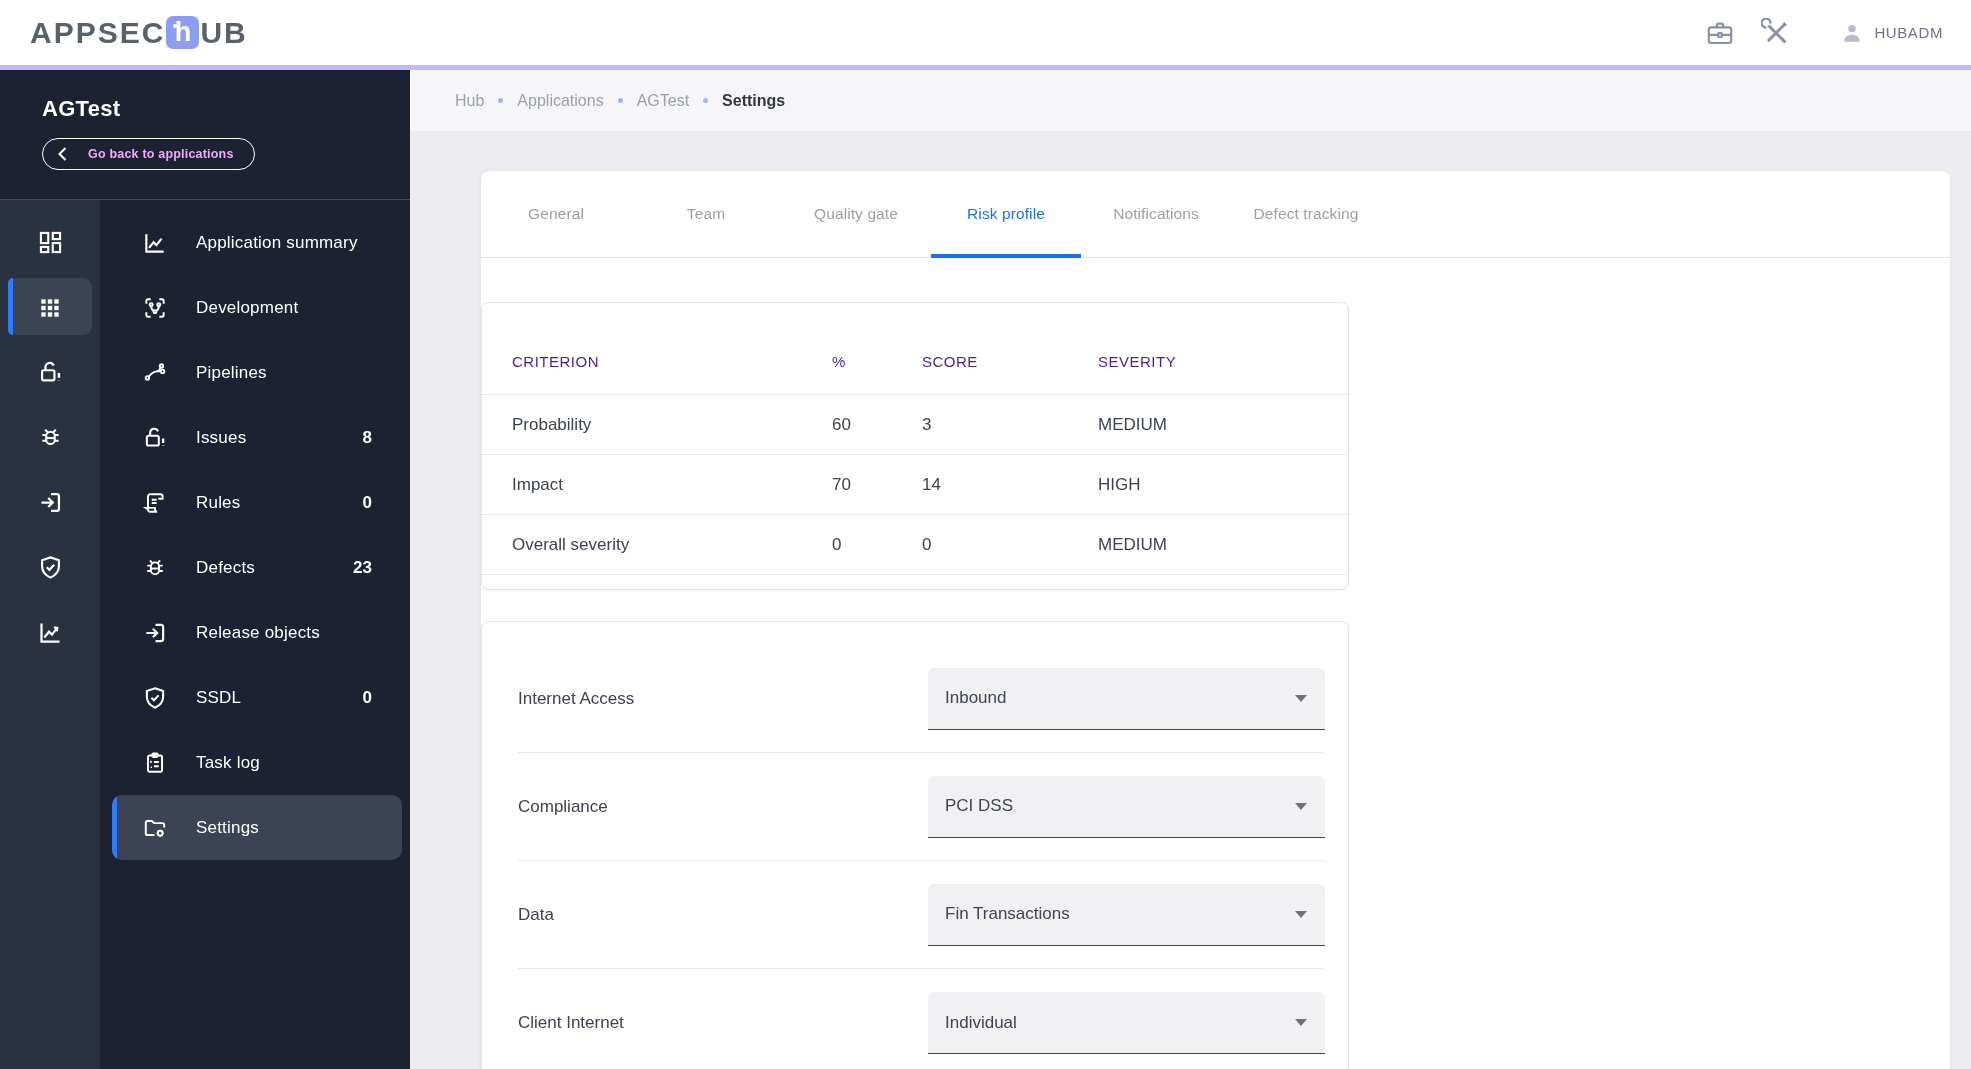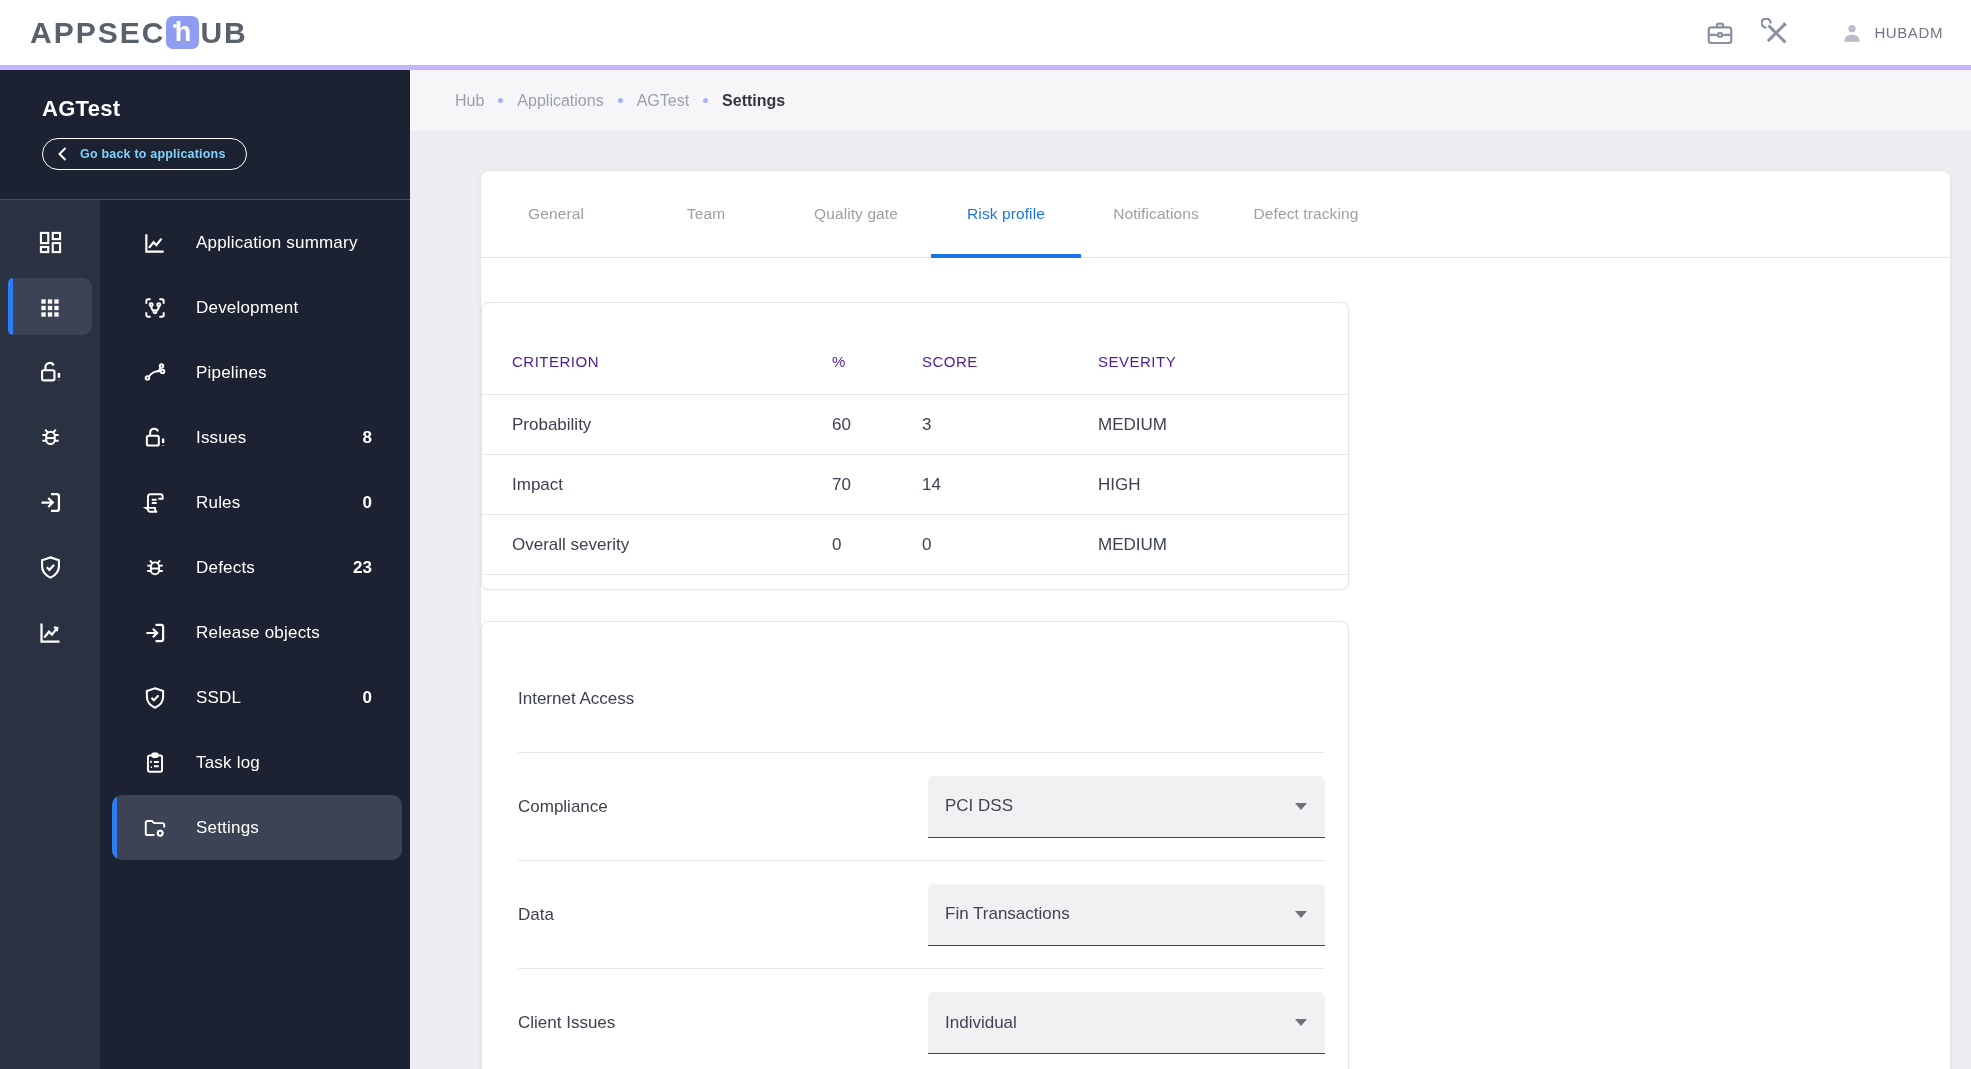--- a/index.html
+++ b/index.html
@@ -16,21 +16,21 @@
   .user-chip svg { color:#b9bdc8; }
   .user-name { font-size:15px; color:#6f7482; letter-spacing:0.6px; margin-left:9px; }
 
   
   .shell { display:flex; height:999px; }
 
   
   .sidebar { width:410px; background:#1c2231; display:flex; flex-direction:column; flex-shrink:0; }
   .sidebar-header { height:130px; padding:26px 0 0 42px; border-bottom:1px solid #474d5b; }
   .app-name { color:#fff; font-size:22px; font-weight:700; letter-spacing:0.3px; }
-  .back-btn { margin-top:16px; display:inline-flex; align-items:center; gap:12px; border:1.5px solid #fff; border-radius:17px; height:32px; padding:0 20px 0 14px; color:#7dd3fc; font-size:12.5px; font-weight:700; letter-spacing:0.2px; cursor:pointer; background:transparent; }
+  .back-btn { margin-top:16px; display:inline-flex; align-items:center; gap:20px; border:1.5px solid #fff; border-radius:17px; height:32px; padding:0 20px 0 14px; color:#f0abfc; font-size:12.5px; font-weight:700; letter-spacing:0.2px; cursor:pointer; background:transparent; }
   .sidebar-body { flex:1; display:flex; }
   .rail { width:100px; background:#2a3140; padding-top:10px; }
   .rail-item { height:65px; display:flex; align-items:center; justify-content:center; position:relative; color:#fff; cursor:pointer; }
   .rail-item svg { position:relative; z-index:2; }
   .rail-item.active .box { position:absolute; left:8px; right:8px; top:3px; bottom:5px; background:#3b4354; border-radius:9px; z-index:0; }
   .rail-item.active .bar { position:absolute; left:8px; top:3px; bottom:5px; width:5px; background:#2e7df6; border-radius:9px 0 0 9px; z-index:1; }
   .menu { flex:1; background:#1c2231; padding-top:10px; }
   .menu-item { height:65px; display:flex; align-items:center; padding:0 38px 0 42px; color:#fff; cursor:pointer; position:relative; }
   .menu-item svg { flex-shrink:0; }
   .menu-label { flex:1; font-size:17px; font-weight:500; margin-left:28px; letter-spacing:0.2px; }
@@ -321,37 +321,41 @@
           <span>Overall severity</span>
           <span>0</span>
           <span>0</span>
           <span>MEDIUM</span>
         </div>
       </div>
 
       <div class="card form-card">
         <div class="f-row">
           <span class="f-label">Internet Access</span>
+          <div class="select">
+            <span class="select-value">Inbound</span>
+            <span class="caret"></span>
+          </div>
         </div>
         <div class="f-row">
           <span class="f-label">Compliance</span>
           <div class="select">
             <span class="select-value">PCI DSS</span>
             <span class="caret"></span>
           </div>
         </div>
         <div class="f-row">
           <span class="f-label">Data</span>
           <div class="select">
             <span class="select-value">Fin Transactions</span>
             <span class="caret"></span>
           </div>
         </div>
         <div class="f-row">
-          <span class="f-label">Client Issues</span>
+          <span class="f-label">Client Internet</span>
           <div class="select">
             <span class="select-value">Individual</span>
             <span class="caret"></span>
           </div>
         </div>
       </div>
     </div>
   </div>
 </div>
 

